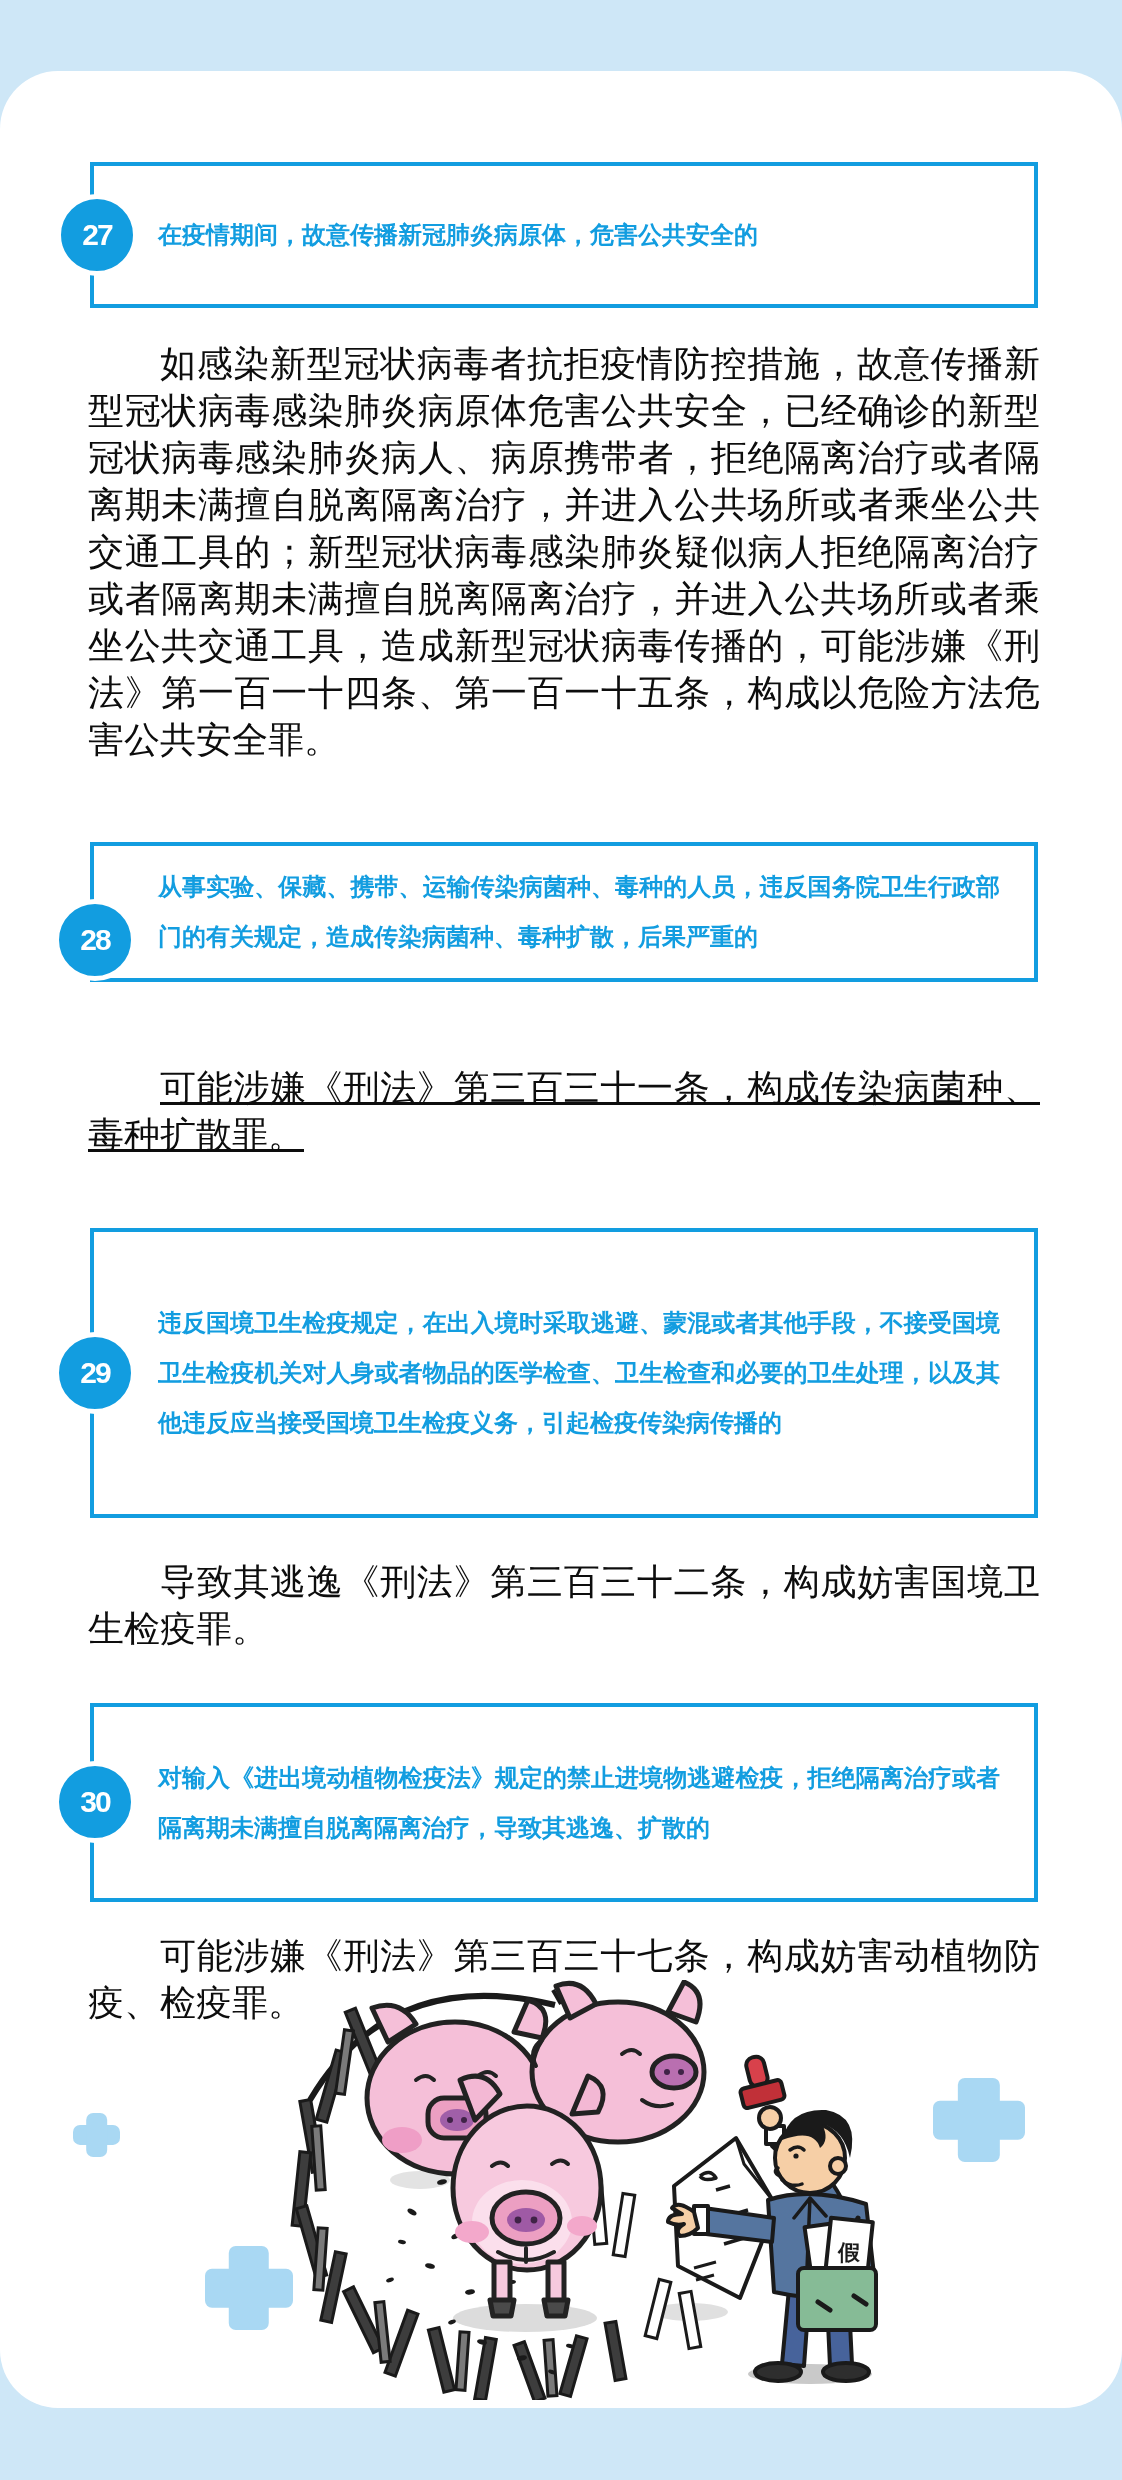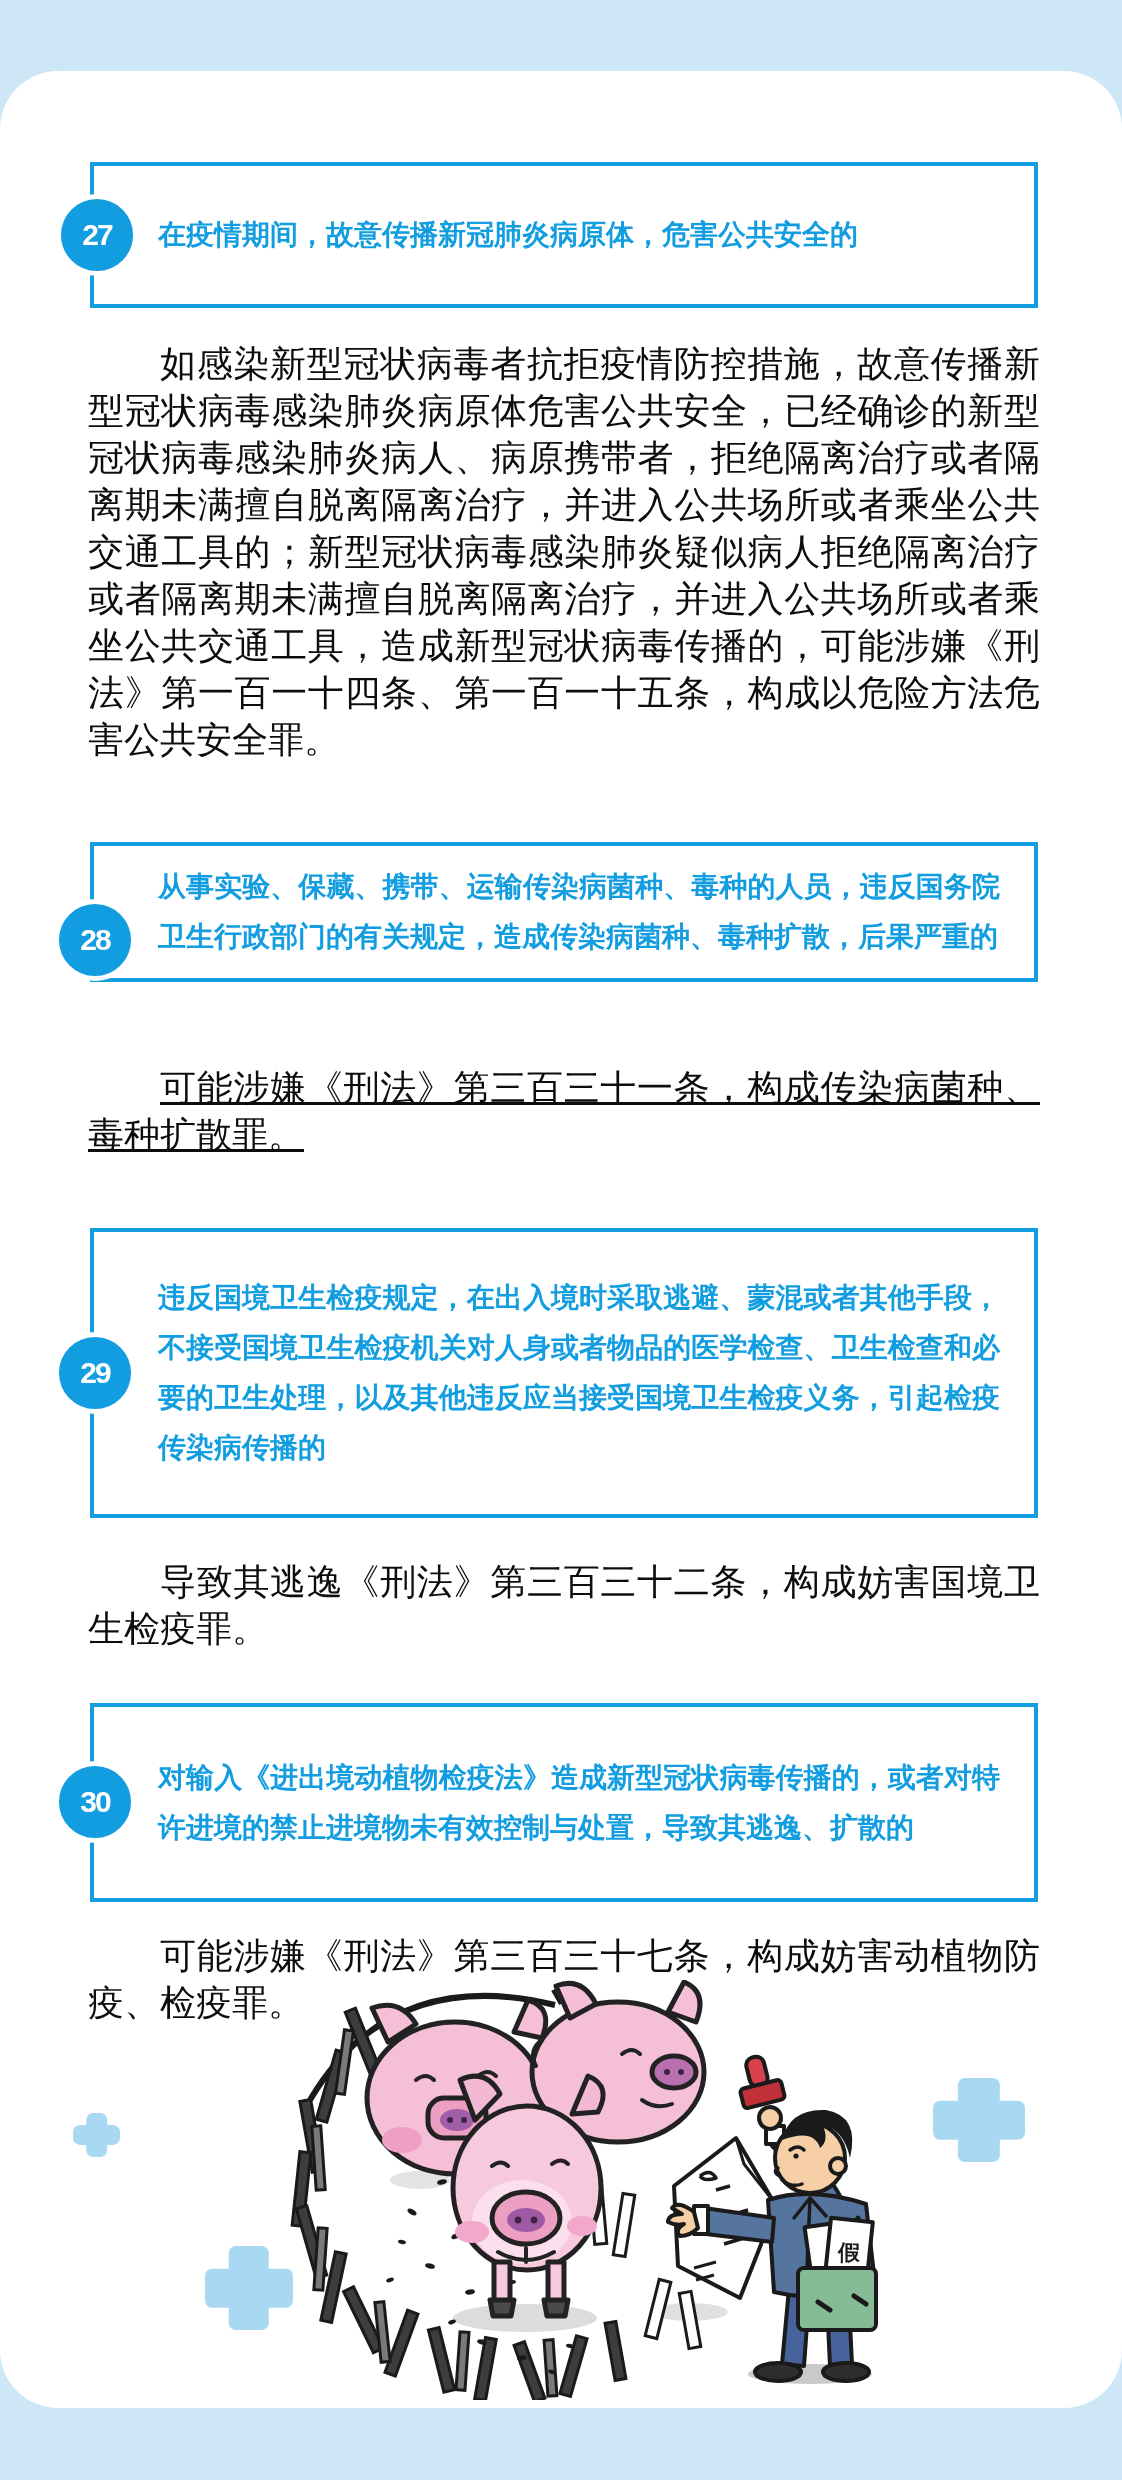--- a/index.html
+++ b/index.html
@@ -35,21 +35,21 @@
     box-sizing:border-box;
     display:flex;
     align-items:center;
     background:#fff;
   }
   .title-text{
     display:block;
     padding:0 34px 0 64px;
     color:var(--accent);
     font-weight:bold;
-    font-size:28px;
+    font-size:24px;
     line-height:50px;
     text-align:justify;
     letter-spacing:0px;
   }
   .box27{ top:162px;  height:146px; }
   .box28{ top:842px;  height:140px; }
   .box29{ top:1228px; height:290px; }
   .box30{ top:1703px; height:199px; }
   .num{
     position:absolute;
@@ -126,21 +126,21 @@
   <div class="num num28">28</div>
   <div class="para p28">可能涉嫌《刑法》第三百三十一条，构成传染病菌种、毒种扩散罪。</div>
 
   <div class="titlebox box29">
     <span class="title-text">违反国境卫生检疫规定，在出入境时采取逃避、蒙混或者其他手段，不接受国境卫生检疫机关对人身或者物品的医学检查、卫生检查和必要的卫生处理，以及其他违反应当接受国境卫生检疫义务，引起检疫传染病传播的</span>
   </div>
   <div class="num num29">29</div>
   <div class="para p29">导致其逃逸《刑法》第三百三十二条，构成妨害国境卫生检疫罪。</div>
 
   <div class="titlebox box30">
-    <span class="title-text">对输入《进出境动植物检疫法》造成新型冠状病毒传播的，或者对特许进境的禁止进境物未有效控制与处置，导致其逃逸、扩散的</span>
+    <span class="title-text">对输入《进出境动植物检疫法》规定的禁止进境物逃避检疫，拒绝隔离治疗或者隔离期未满擅自脱离隔离治疗，导致其逃逸、扩散的</span>
   </div>
   <div class="num num30">30</div>
   <div class="para p30">可能涉嫌《刑法》第三百三十七条，构成妨害动植物防疫、检疫罪。</div>
 
   <div class="plus plus-small-left"></div>
   <div class="plus plus-big-left"></div>
   <div class="plus plus-right"></div>
 
   <svg class="illu" viewBox="0 0 640 420" xmlns="http://www.w3.org/2000/svg">
 

